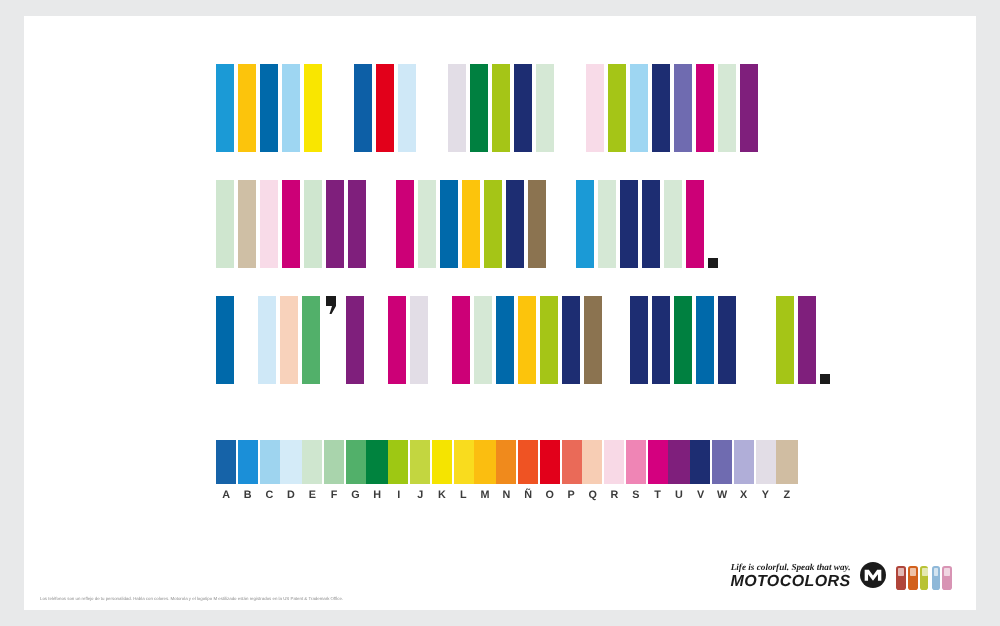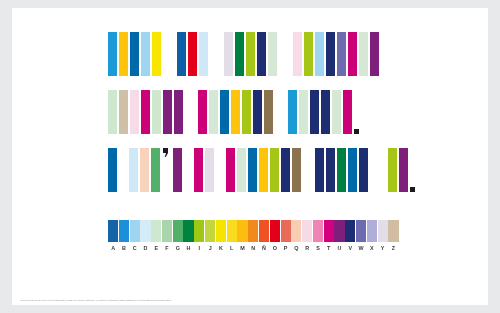--- a/index.html
+++ b/index.html
@@ -319,15 +319,32 @@
         <div class="llt">T</div>
         <div class="llt">U</div>
         <div class="llt">V</div>
         <div class="llt">W</div>
         <div class="llt">X</div>
         <div class="llt">Y</div>
         <div class="llt">Z</div>
       </div>
   </div>
 
+  <div id="brand">
+    <div id="brand-text">
+      <div id="tagline">Life is colorful. Speak that way.</div>
+      <div id="wordmark">MOTOCOLORS</div>
+    </div>
+    <svg id="moto-logo" viewBox="0 0 100 100">
+      <circle cx="50" cy="50" r="50" fill="#1b1b1b"></circle>
+      <path d="M18 72 L18 30 L34 30 L50 52 L66 30 L82 30 L82 72 L69 72 L69 47 L50 72 L31 47 L31 72 Z" fill="#ffffff"></path>
+    </svg>
+    <div id="phones">
+        <div class="phone" style="background: rgb(176, 69, 58);"></div>
+        <div class="phone" style="background: rgb(210, 96, 28);"></div>
+        <div class="phone" style="background: rgb(184, 194, 52);"></div>
+        <div class="phone" style="background: rgb(143, 184, 216);"></div>
+        <div class="phone" style="background: rgb(216, 148, 180);"></div>
+      </div>
+  </div>
 
   <div id="finelegal">Los teléfonos son un reflejo de tu personalidad. Habla con colores. Motorola y el logotipo M estilizado están registrados en la US Patent &amp; Trademark Office.</div>
 </div>
 
 </body></html>

